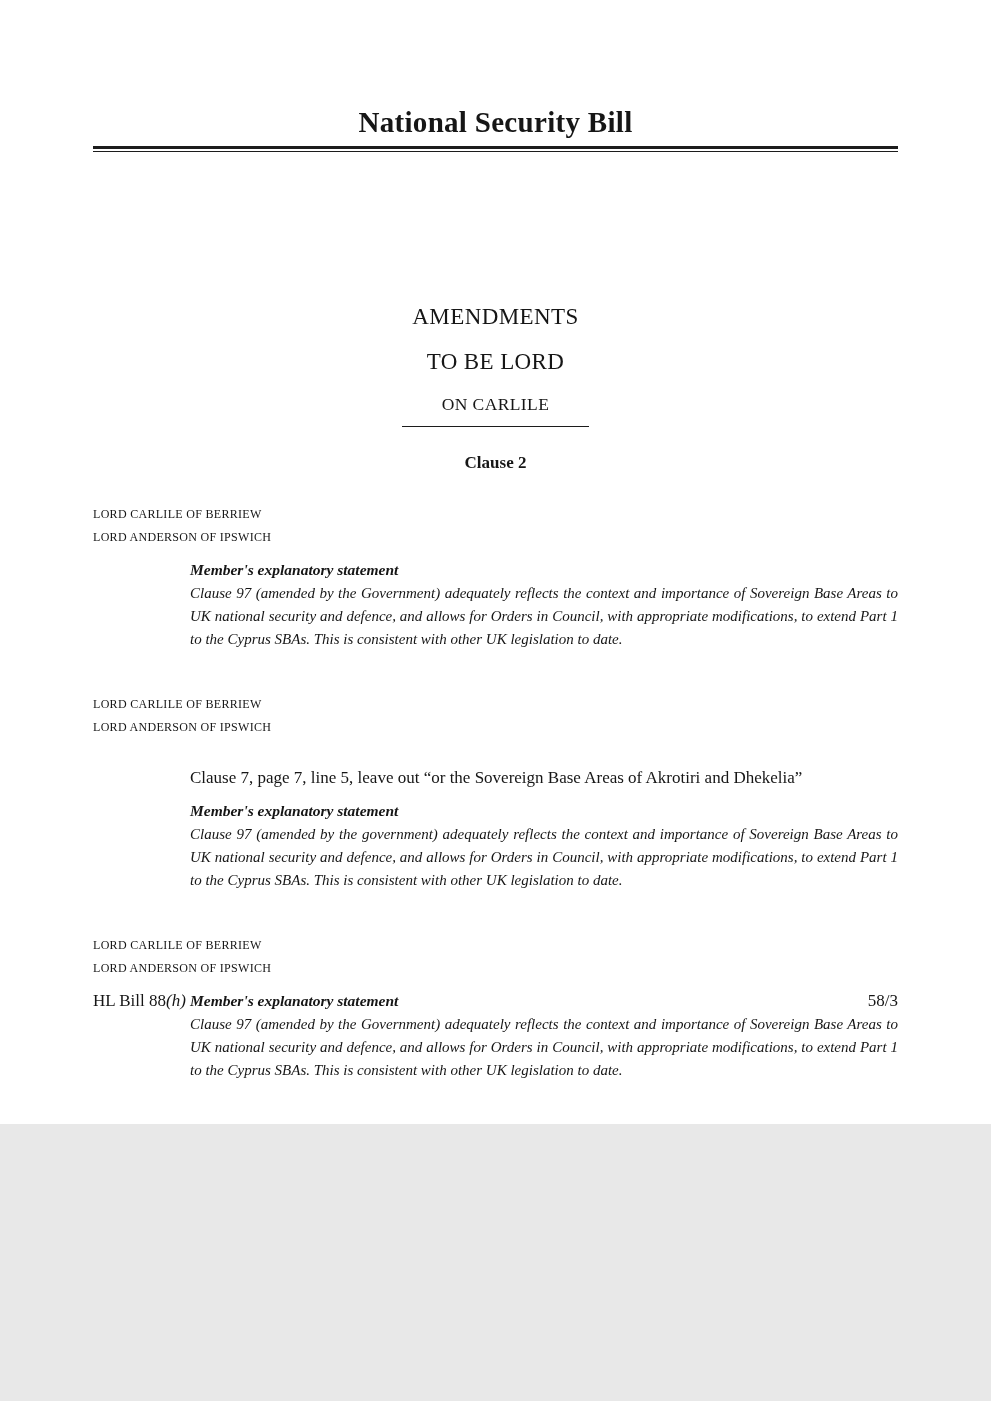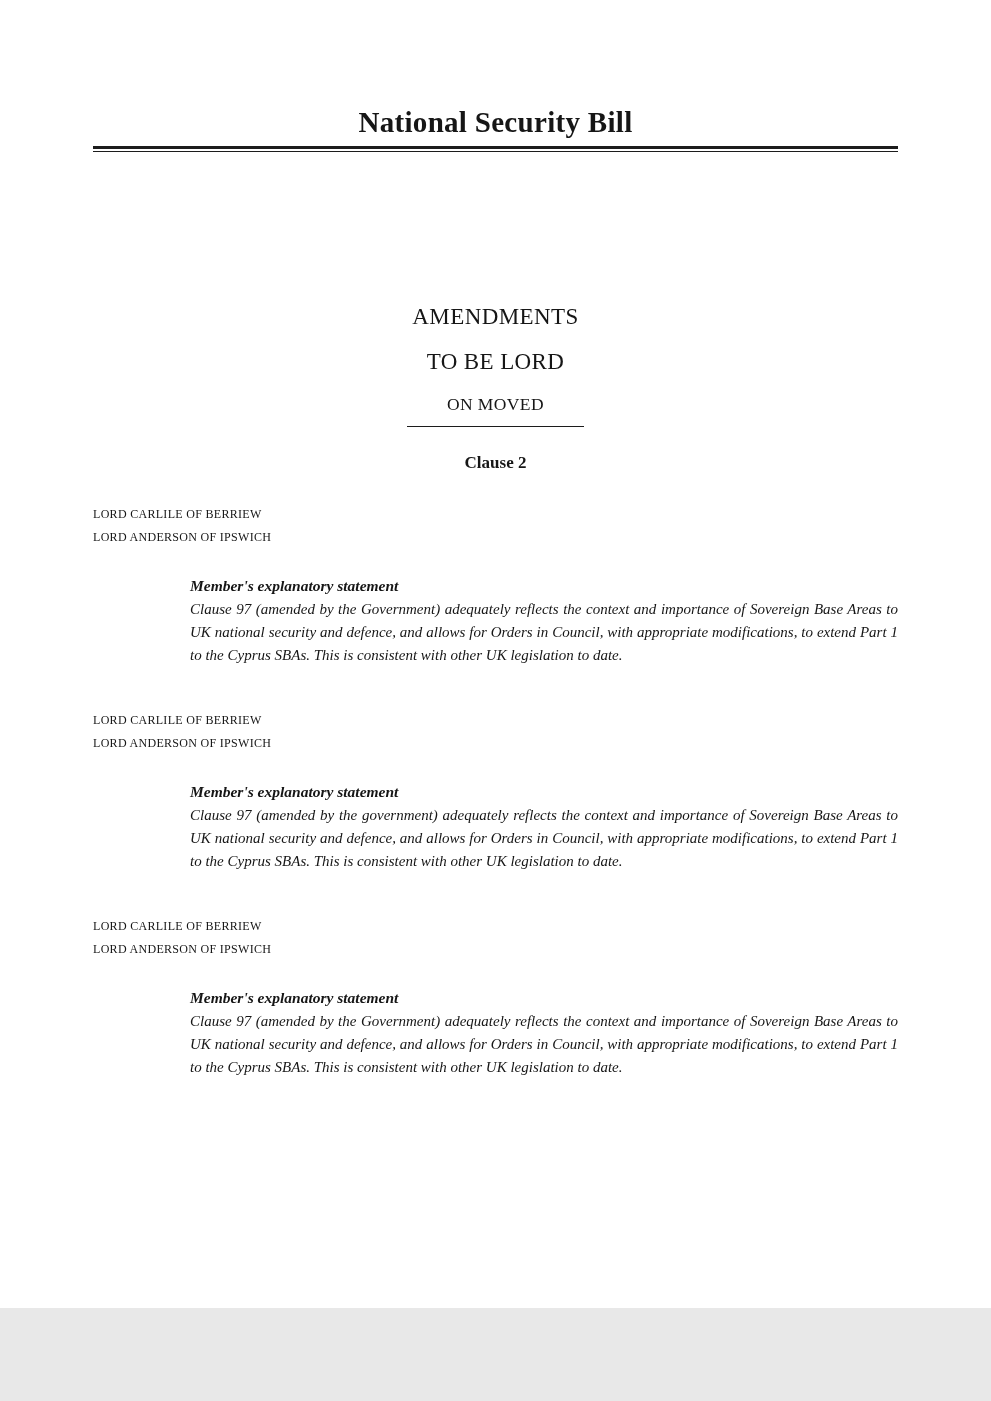--- a/index.html
+++ b/index.html
@@ -4,21 +4,21 @@
 <style>
   * { margin: 0; padding: 0; box-sizing: border-box; }
   html, body { background: #e8e8e8; }
   body {
     font-family: "Liberation Serif", "DejaVu Serif", serif;
     color: #161616;
   }
   .page {
     position: relative;
     width: 991px;
-    height: 1308px;
+    height: 1124px;
     margin: 0 auto;
     background: #ffffff;
     padding: 0 93px;
     overflow: hidden;
   }
   
   .title {
     margin-top: 106px;
     text-align: center;
     font-size: 29px;
@@ -59,21 +59,21 @@
     text-align: left;
     font-size: 12px;
     line-height: 23px;
     letter-spacing: 0.3px;
   }
   .amendment-text {
     margin: 27px 0 0 97px;
     font-size: 17px;
     line-height: 24px;
   }
-  .explanatory { margin: 28px 0 0 97px; }
+  .explanatory { margin: 12px 0 0 97px; }
   .exp-heading {
     font-size: 15.5px;
     font-weight: bold;
     font-style: italic;
     margin-bottom: 3px;
   }
   .exp-text {
     font-size: 15px;
     font-style: italic;
     line-height: 23px;
@@ -98,46 +98,53 @@
 
   <header>
     <h1 class="title">National Security Bill</h1>
     <div class="double-rule"></div>
   </header>
 
   <div class="heading-block">
     <div class="heading-line">AMENDMENTS</div>
     <div class="heading-line">TO BE LORD</div>
     <div class="on-report-wrap">
-      <span class="on-report">ON MOVED</span>
+      <span class="on-report">ON CARLILE</span>
     </div>
     <div class="clause-heading">Clause 2</div>
   </div>
 
   <section class="amendment first">
     <div class="sponsor">LORD CARLILE OF BERRIEW</div>
     <div class="sponsor">LORD ANDERSON OF IPSWICH</div>
     <div class="explanatory">
       <div class="exp-heading">Member's explanatory statement</div>
       <p class="exp-text">Clause 97 (amended by the Government) adequately reflects the context and importance of Sovereign Base Areas to UK national security and defence, and allows for Orders in Council, with appropriate modifications, to extend Part 1 to the Cyprus SBAs. This is consistent with other UK legislation to date.</p>
     </div>
   </section>
 
   <section class="amendment">
     <div class="sponsor">LORD CARLILE OF BERRIEW</div>
     <div class="sponsor">LORD ANDERSON OF IPSWICH</div>
+    <p class="amendment-text">Clause 7, page 7, line 5, leave out “or the Sovereign Base Areas of Akrotiri and Dhekelia”</p>
     <div class="explanatory">
       <div class="exp-heading">Member's explanatory statement</div>
       <p class="exp-text">Clause 97 (amended by the government) adequately reflects the context and importance of Sovereign Base Areas to UK national security and defence, and allows for Orders in Council, with appropriate modifications, to extend Part 1 to the Cyprus SBAs. This is consistent with other UK legislation to date.</p>
     </div>
   </section>
 
   <section class="amendment">
     <div class="sponsor">LORD CARLILE OF BERRIEW</div>
     <div class="sponsor">LORD ANDERSON OF IPSWICH</div>
     <div class="explanatory">
       <div class="exp-heading">Member's explanatory statement</div>
       <p class="exp-text">Clause 97 (amended by the Government) adequately reflects the context and importance of Sovereign Base Areas to UK national security and defence, and allows for Orders in Council, with appropriate modifications, to extend Part 1 to the Cyprus SBAs. This is consistent with other UK legislation to date.</p>
     </div>
   </section>
 
+  <footer class="footer">
+    <div class="bill-ref">
+      <span>HL Bill 88</span><span class="italic">(h)</span>
+    </div>
+    <div class="page-ref">58/3</div>
+  </footer>
 
 </div>
 
 </body></html>

